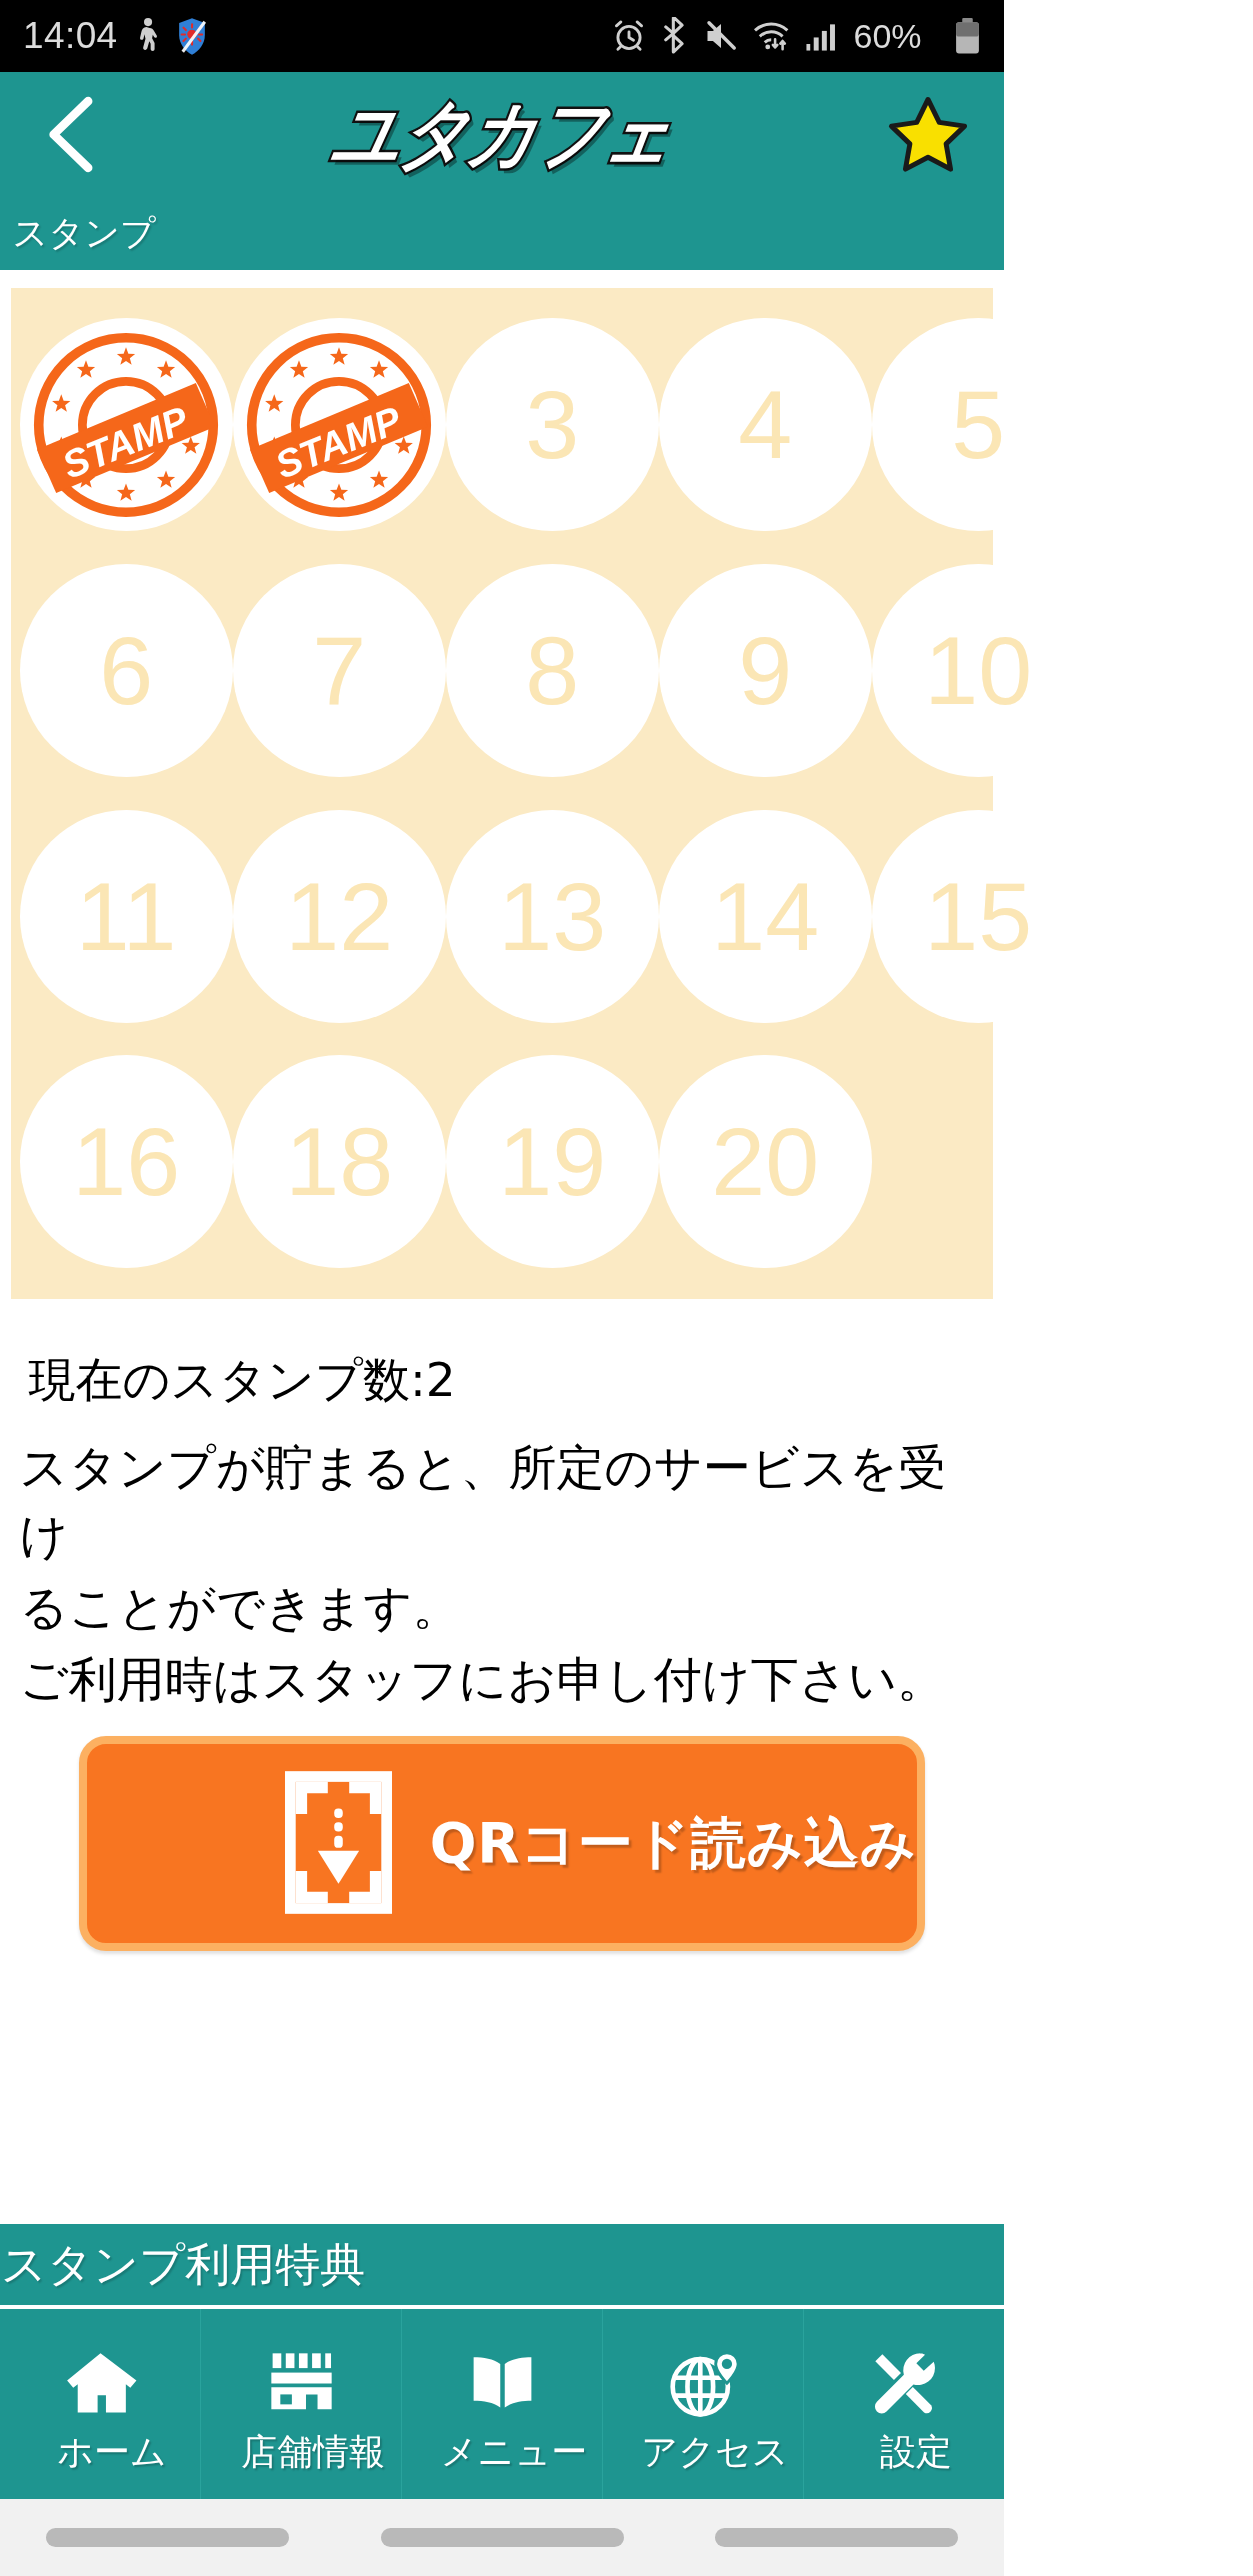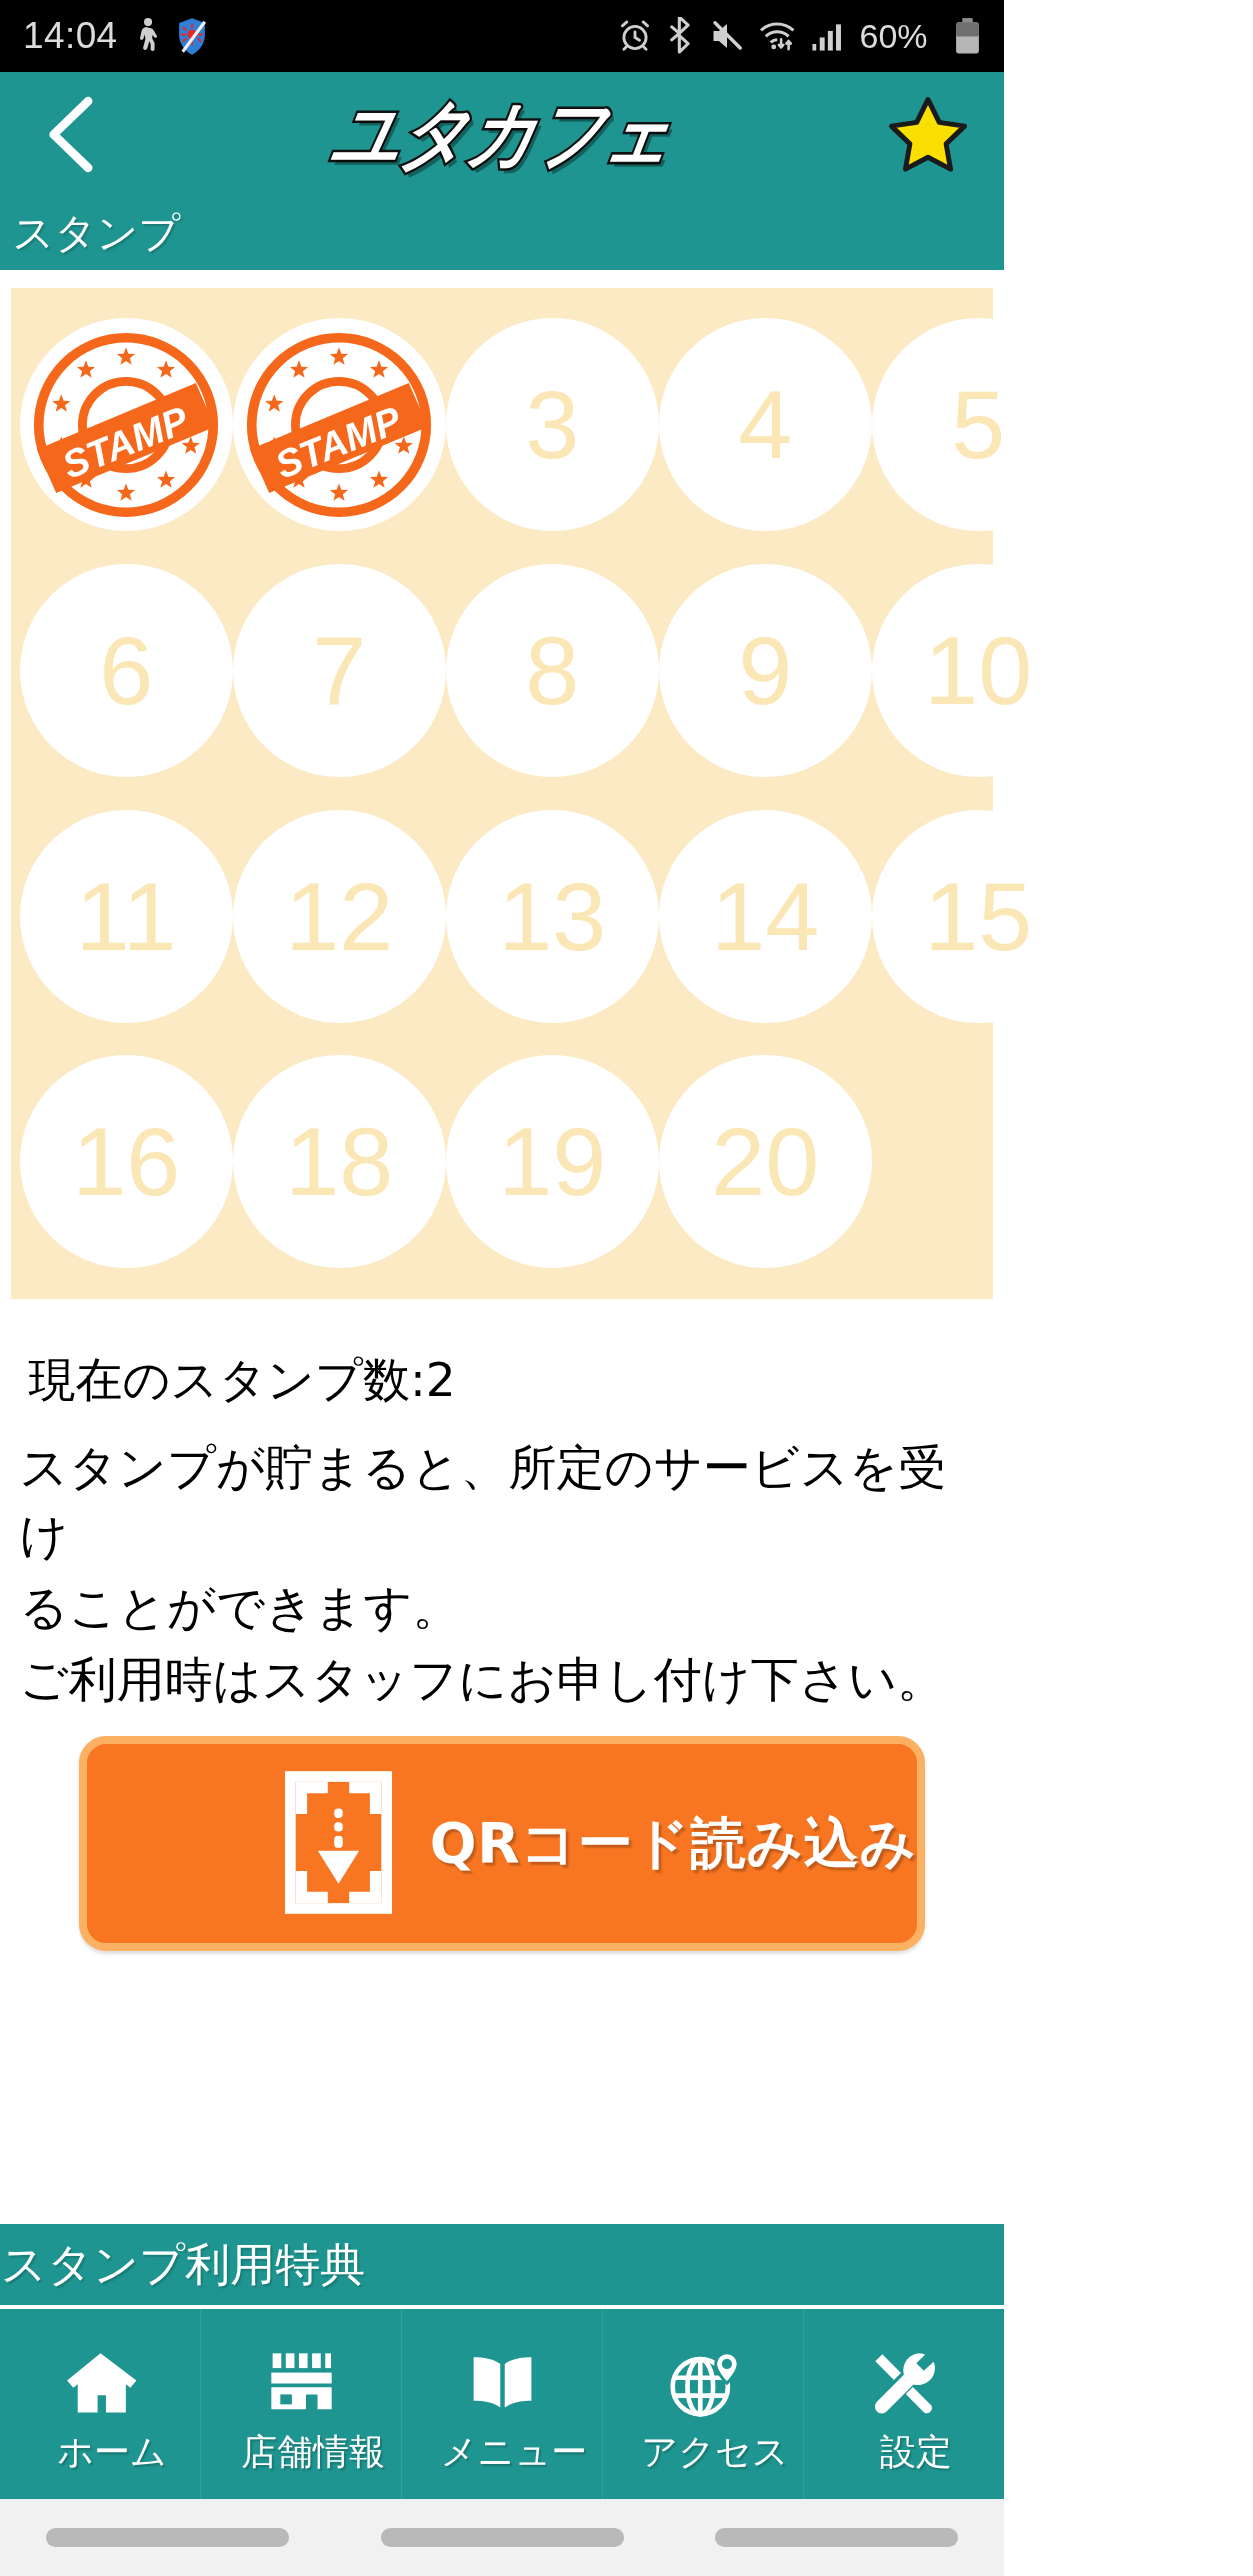--- a/index.html
+++ b/index.html
@@ -14,21 +14,21 @@
 
   
   .statusbar {
     height:72px; background:#000000; color:#d4d4d4;
     display:flex; align-items:center; justify-content:space-between;
     padding:0 23px; flex:0 0 72px;
   }
   .sb-left { display:flex; align-items:center; gap:16px; }
   .sb-clock { font-size:37px; letter-spacing:0.4px; color:#dcdcdc; font-family:"Liberation Sans",sans-serif; }
   .sb-right { display:flex; align-items:center; gap:13.4px; }
-  .sb-batt-text { font-size:34px; color:#dcdcdc; margin-left:3.6px; margin-right:13px; }
+  .sb-batt-text { font-size:34px; color:#dcdcdc; margin-left:3.6px; margin-right:19px; }
   .ic { display:block; }
 
   
   .appbar {
     background:#1e9590; flex:0 0 125px;
     display:flex; align-items:center; position:relative; padding:0 27px;
   }
   .back-btn { width:89px; height:89px; display:flex; align-items:center; justify-content:center; cursor:pointer; }
   .logo-wrap { position:absolute; left:0; right:0; display:flex; justify-content:center; pointer-events:none; }
   .logo {
@@ -40,21 +40,21 @@
     transform:skewX(-9deg) scaleY(1.12);
   }
   .star-btn { margin-left:auto; width:98px; height:98px; display:flex; align-items:center; justify-content:center; cursor:pointer; z-index:2; }
 
   
   .section-band {
     background:#1e9590; flex:0 0 73px;
     display:flex; align-items:center; padding:0 12.5px;
   }
   .section-band-text {
-    color:#ffffff; font-size:41px; line-height:1;
+    color:#ffffff; font-size:35px; line-height:1;
     font-family:"DejaVu Sans","Liberation Sans",sans-serif;
     text-shadow:1.8px 1.8px 1.8px rgba(0,0,0,0.18);
   }
   .band-gap { flex:0 0 7.2px; background:#ffffff; }
 
   
   .card-outer { flex:0 0 1033px; background:#ffffff; padding:10.7px 10.7px 0 10.7px; }
   .stamp-card {
     width:100%; height:1011px; background:#fbeac4;
     display:grid; grid-template-columns:repeat(5,1fr); grid-template-rows:repeat(4,1fr);

